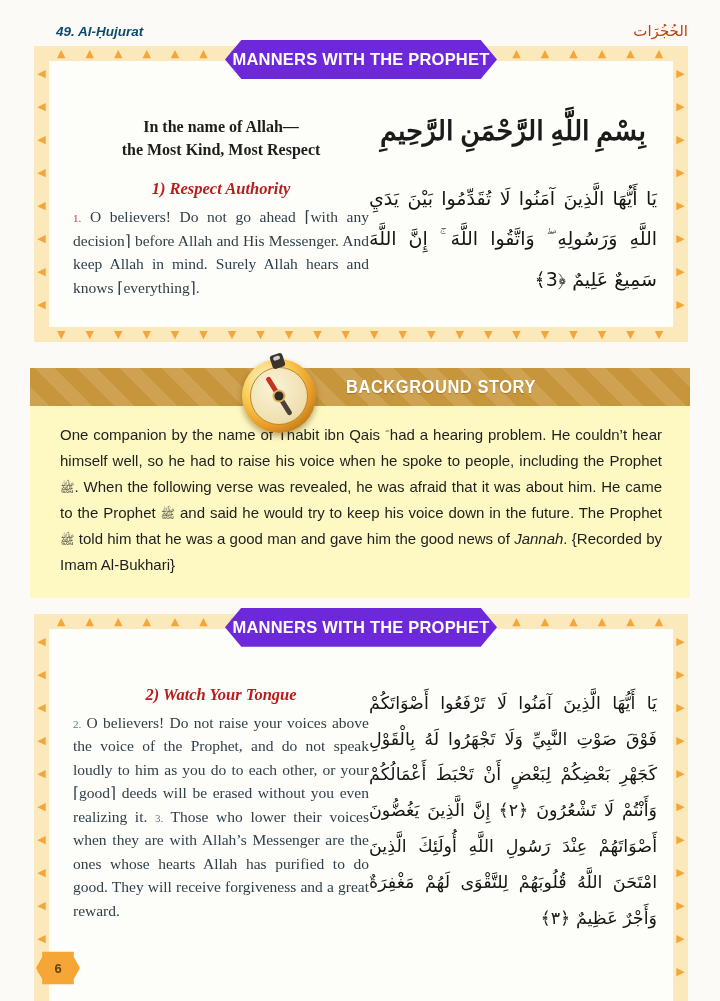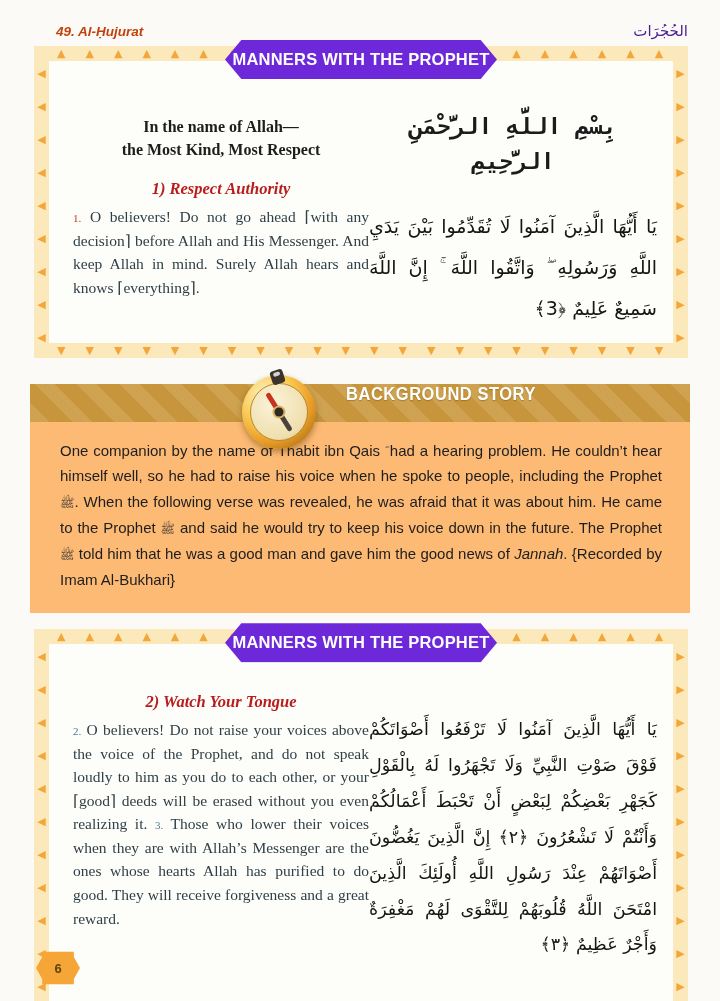--- a/index.html
+++ b/index.html
@@ -13,25 +13,25 @@
   }
   .page{position:relative;width:720px;height:1001px;}
 
   
   .page-header{
     display:flex;justify-content:space-between;align-items:baseline;
     padding:22px 32px 0 56px;
   }
   .chap-left{
     font-family:"Liberation Sans",sans-serif;
-    font-style:italic;font-weight:700;font-size:13.5px;color:#c2410c;
+    font-style:italic;font-weight:700;font-size:13.5px;color:#0c4a6e;
   }
   .chap-right{
     font-family:"DejaVu Sans",sans-serif;
-    font-size:15px;color:#4c1d95;direction:rtl;
+    font-size:15px;color:#c2410c;direction:rtl;
   }
 
   
   .frame{
     position:relative;
     margin:6px 32px 0 34px;
     background:#FCE9BB;
     padding:15px;
   }
   .frame-inner{
@@ -71,58 +71,58 @@
   .colL{padding-left:12px;}
   .colR{padding-right:4px;}
 
   .basmala-en{
     margin:14px 0 0 0;text-align:center;
     font-family:"Liberation Serif",serif;font-weight:700;font-size:16px;line-height:1.45;
     color:#1d1d1d;
   }
   .basmala-ar{
     margin:10px 0 0 0;text-align:center;direction:rtl;
-    font-family:Liberation Mono, monospace;font-size:23px;font-weight:700;color:#1b1b1b;
+    font-family:Liberation Serif, serif;font-size:27px;font-weight:700;color:#1b1b1b;
     line-height:1.5;
   }
   .subheading{
     margin:18px 0 6px 0;text-align:center;
     font-family:"Liberation Serif",serif;font-style:italic;font-weight:700;
     font-size:16.5px;color:#b91c1c;
   }
   .verse{
     margin:0 0 0 0;text-align:justify;
     font-family:"Liberation Serif",serif;font-size:15.5px;line-height:1.52;color:#2F3F46;
   }
   .vnum{font-size:11px;font-weight:400;}
   .vnum.red{color:#C23A28;}
   .vnum.slate{color:#4F7D8A;}
   .arabic{
     margin:12px 0 0 0;direction:rtl;text-align:justify;text-align-last:right;
     font-family:"DejaVu Sans",sans-serif;color:#151515;
   }
   .arabic.v1{font-size:19px;line-height:2.15;margin-top:26px;}
-  .arabic.v23{font-size:17.5px;line-height:2.05;margin-top:28px;}
+  .arabic.v23{font-size:17.5px;line-height:2.05;margin-top:17px;}
 
   
   .story{position:relative;margin:26px 30px 0 30px;}
   .story-band{
     position:relative;height:38px;
     background:#C6953C;
     background-image:repeating-linear-gradient(45deg, rgba(255,243,205,.14) 0 14px, rgba(0,0,0,0) 14px 30px);
-    display:flex;align-items:flex-start;
+    display:flex;align-items:center;
   }
   .story-title{
     margin-left:316px;
     color:#fff;font-weight:700;font-size:17.5px;letter-spacing:.6px;white-space:nowrap;
     transform:scaleX(.94);transform-origin:left center;
     text-shadow:0 1px 1px rgba(90,60,0,.35);
   }
   .story-body{
-    background:#fdba74;
+    background:#fef9c3;
     padding:16px 28px 20px 30px;
   }
   .story-text{
     margin:0;text-align:justify;
     font-family:"Liberation Sans",sans-serif;font-size:15px;line-height:1.73;color:#1e1e1e;
   }
   .honorific{font-family:"DejaVu Sans",sans-serif;font-size:12px;color:#333;}
 
   
   .compass{position:absolute;left:212px;top:-9px;width:74px;height:74px;z-index:4;}
@@ -153,21 +153,21 @@
   }
   .compass .crown::after{
     content:"";position:absolute;left:3px;right:3px;top:2px;height:4px;
     background:#eee;opacity:.85;border-radius:2px;
   }
 
   
   .frame1 .frame-inner{min-height:212px;}
   .frame2{margin-top:16px;}
   .frame2 .frame-inner{min-height:336px;}
-  .frame2 .subheading{margin-top:8px;}
+  .frame2 .subheading{margin-top:16px;}
 
   
   .page-badge{
     position:absolute;left:36px;top:951px;width:44px;height:34px;
     background:#F5A636;
     clip-path:polygon(0% 50%,14% 18%,14% 2%,86% 2%,86% 18%,100% 50%,86% 82%,86% 98%,14% 98%,14% 82%);
     display:flex;align-items:center;justify-content:center;
   }
   .page-badge span{font-size:13px;font-weight:700;color:#5f4410;}
 </style>

